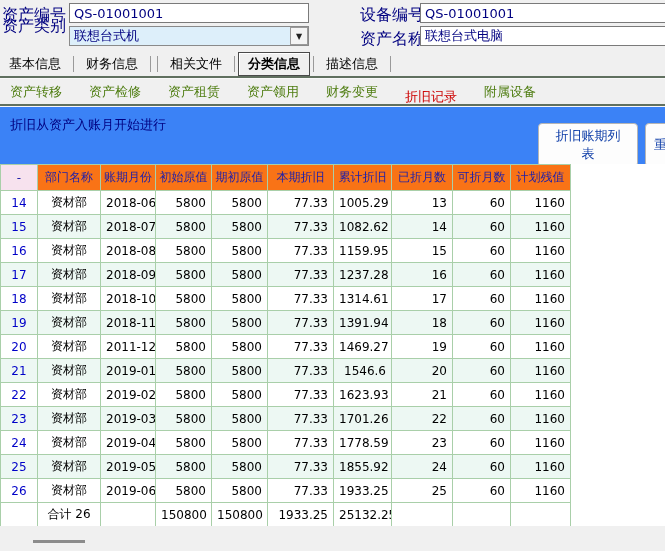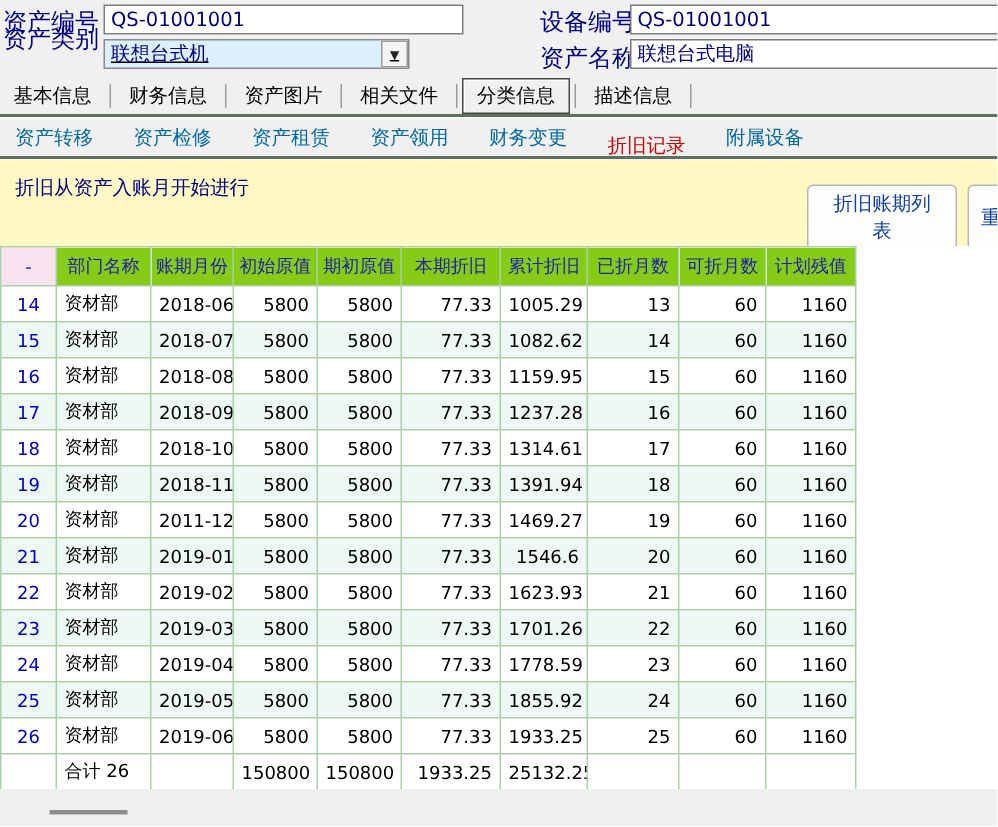--- a/index.html
+++ b/index.html
@@ -14,81 +14,80 @@
   .combo { position: absolute; height: 20px; border: 1px solid #8a8a8a; background: #ddeffa;
            display: flex; align-items: center; }
   .combo-text { flex: 1; color: #000080; font-size: 13px; padding-left: 4px; white-space: nowrap; overflow: hidden; }
   .combo-btn { width: 18px; height: 18px; border: 1px solid #9a9a9a; background: #f4f4f4;
                display: flex; align-items: center; justify-content: center; font-size: 8px; color: #222;
                margin-right: 0px; cursor: default; }
 
   
   .tabbar { width: 665px; height: 24px; background: #f0f0f0; display: flex; align-items: center; }
   .tab { padding: 2px 9px; color: #000; font-size: 13px; white-space: nowrap; }
-  .tab.active { border: 1px solid #4a4a4a; background: #f0f0f0; box-shadow: inset 1px 1px 0 #ffffff; }
+  .tab.active { border: 1px solid #4a4a4a; background: #f0f0f0; box-shadow: inset 1px 1px 0 #ffffff; font-weight: bold; }
   .tab-sep { width: 1px; height: 16px; background: #9a9a9a; margin: 0 3px; }
   .groove { width: 665px; height: 3px; background: linear-gradient(#60705f 0 66%, #f8f8f8 66%); }
 
   
   .subtabbar { width: 665px; height: 25px; background: #f0f0f0; display: flex; align-items: center; padding-left: 10px; }
-  .subtab { color: #0369a1; font-size: 13px; margin-right: 27px; white-space: nowrap; cursor: default; }
+  .subtab { color: #4d7c0f; font-size: 13px; margin-right: 27px; white-space: nowrap; cursor: default; }
   .subtab.active { color: #cc0000; margin-top: 11px; }
 
   
-  .info-strip { position: relative; width: 665px; height: 57px; background: #fef9c3; overflow: hidden; }
+  .info-strip { position: relative; width: 665px; height: 57px; background: #3b82f6; overflow: hidden; }
   .info-msg { position: absolute; left: 10px; top: 9px; color: #000080; font-size: 13px; }
   .btn { position: absolute; top: 16px; height: 44px; background: #fdfdfd; border: 1px solid #b5b5b5;
          border-radius: 4px; color: #0f3ea8; font-size: 13px; font-family: "DejaVu Sans", sans-serif;
          text-align: left; padding: 0 12px; }
   .btn.period-list { left: 538px; width: 100px; text-align: center; }
   .btn.partial { left: 645px; width: 70px; padding-left: 8px; }
 
   
   .table-area { position: relative; width: 665px; height: 364px; background: #ffffff; overflow: hidden; }
   table { border-collapse: collapse; table-layout: fixed; width: 570px; font-size: 12px; }
-  th { height: 26px; font-weight: normal; color: #2121a8; background: #84cc16;
+  th { height: 26px; font-weight: normal; color: #2121a8; background: #f97316;
        border: 1px solid #a9cfa9; text-align: center; overflow: hidden; white-space: nowrap; }
   td { height: 24px; border: 1px solid #a9cfa9; background: #ffffff; color: #000;
        padding: 0 5px; overflow: hidden; white-space: nowrap; }
   tr.stripe td { background: #edf8f3; }
-  td.c { text-align: center; } td.l { text-align: left; } td.r { text-align: right; }
+  td.c { text-align: center; } td.l { text-align: center; } td.r { text-align: right; }
   td.rownum { color: #0000c8; text-align: center; }
   th.pink, td.pink { background: #f7e2ee; }
   tr.total td { background: #ffffff; }
 
   
   .bottom-strip { position: absolute; left: 0; bottom: 0; width: 665px; height: 25px; background: #f0f0f0; }
   .hscroll-thumb { position: absolute; left: 33px; top: 14px; width: 52px; height: 3px; background: #8c8c8c; }
 </style>
 </head>
 <body>
 
 <div class="top-form">
   <span class="fld-label" style="left:2px; top:5px;">资产编号</span>
   <input class="txt-input" style="left: 69px; top: 3px; width: 240px;" value="QS-01001001">
   <span class="fld-label" style="left:360px; top:5px;">设备编号</span>
   <input class="txt-input" style="left: 420px; top: 3px; width: 260px;" value="QS-01001001">
 
   <span class="fld-label" style="left:2px; top:16px;">资产类别</span>
-  <div class="combo" style="left:69px; top:26px; width:204px;text-decoration:underline;">
+  <div class="combo" style="left:69px; top:26px; width:240px;">
     <span class="combo-text">联想台式机</span>
     <span class="combo-btn">
         <span>▼</span>
       </span>
   </div>
   <span class="fld-label" style="left:360px; top:29px;">资产名称</span>
   <input class="txt-input" style="left: 420px; top: 26px; width: 260px;" value="联想台式电脑">
 </div>
 
 <div class="tabbar">
   <span class="tab">基本信息</span>
   <span class="tab-sep"></span>
   <span class="tab">财务信息</span>
   <span class="tab-sep"></span>
-  <span class="tab">资产图片</span>
   <span class="tab-sep"></span>
   <span class="tab">相关文件</span>
   <span class="tab-sep"></span>
   <span class="tab active">分类信息</span>
   <span class="tab-sep"></span>
   <span class="tab">描述信息</span>
   <span class="tab-sep"></span>
 </div>
 <div class="groove"></div>
 

